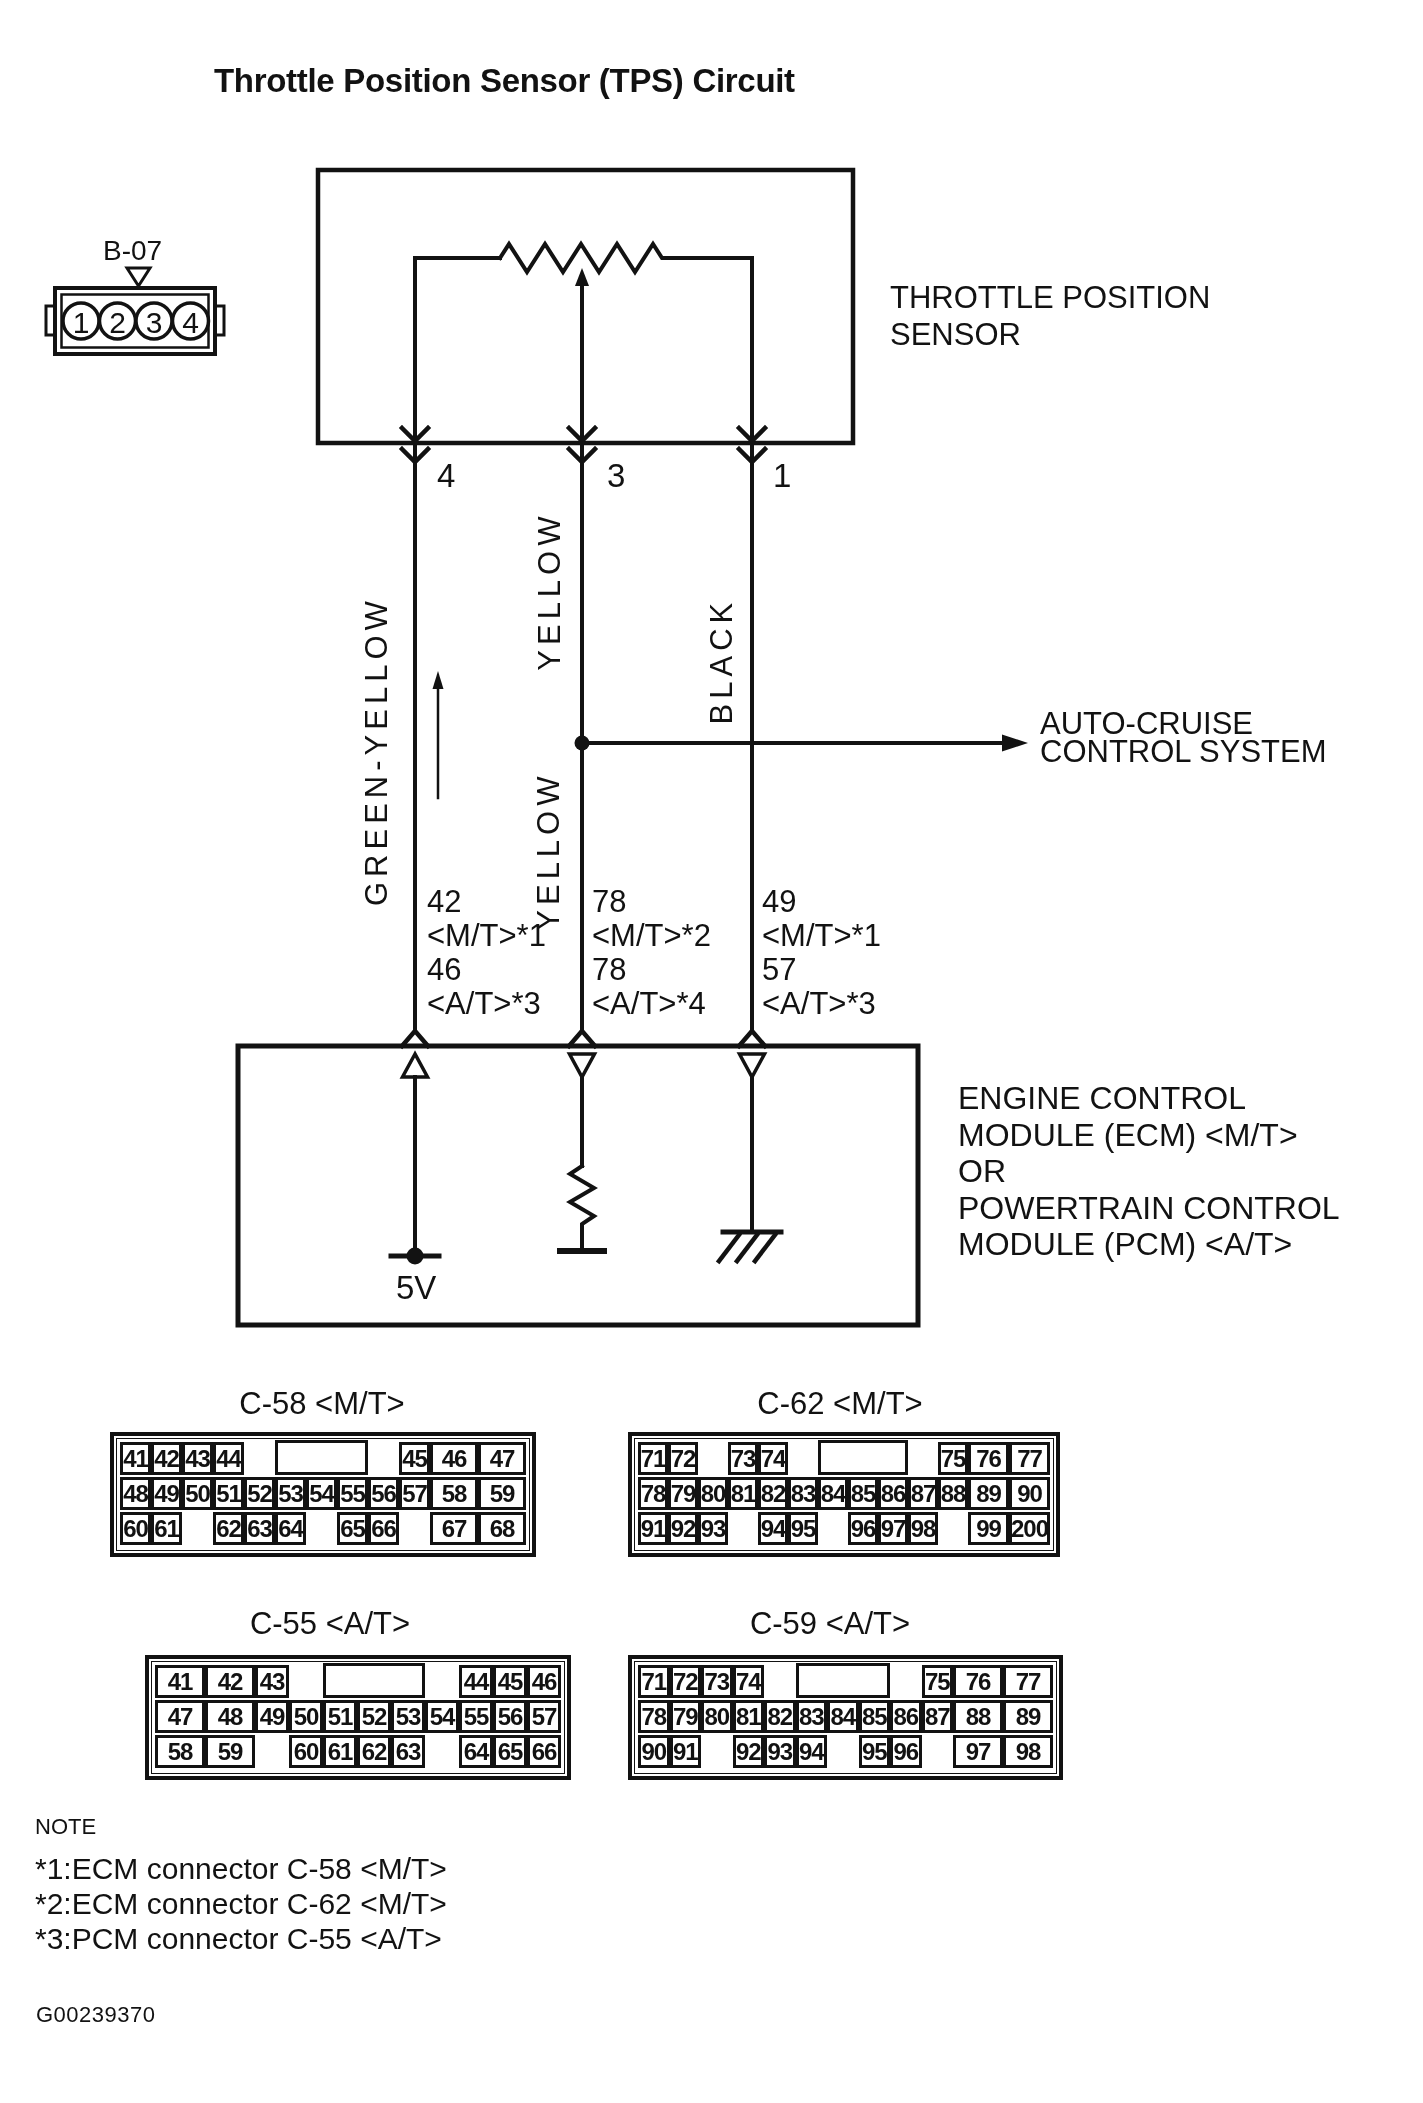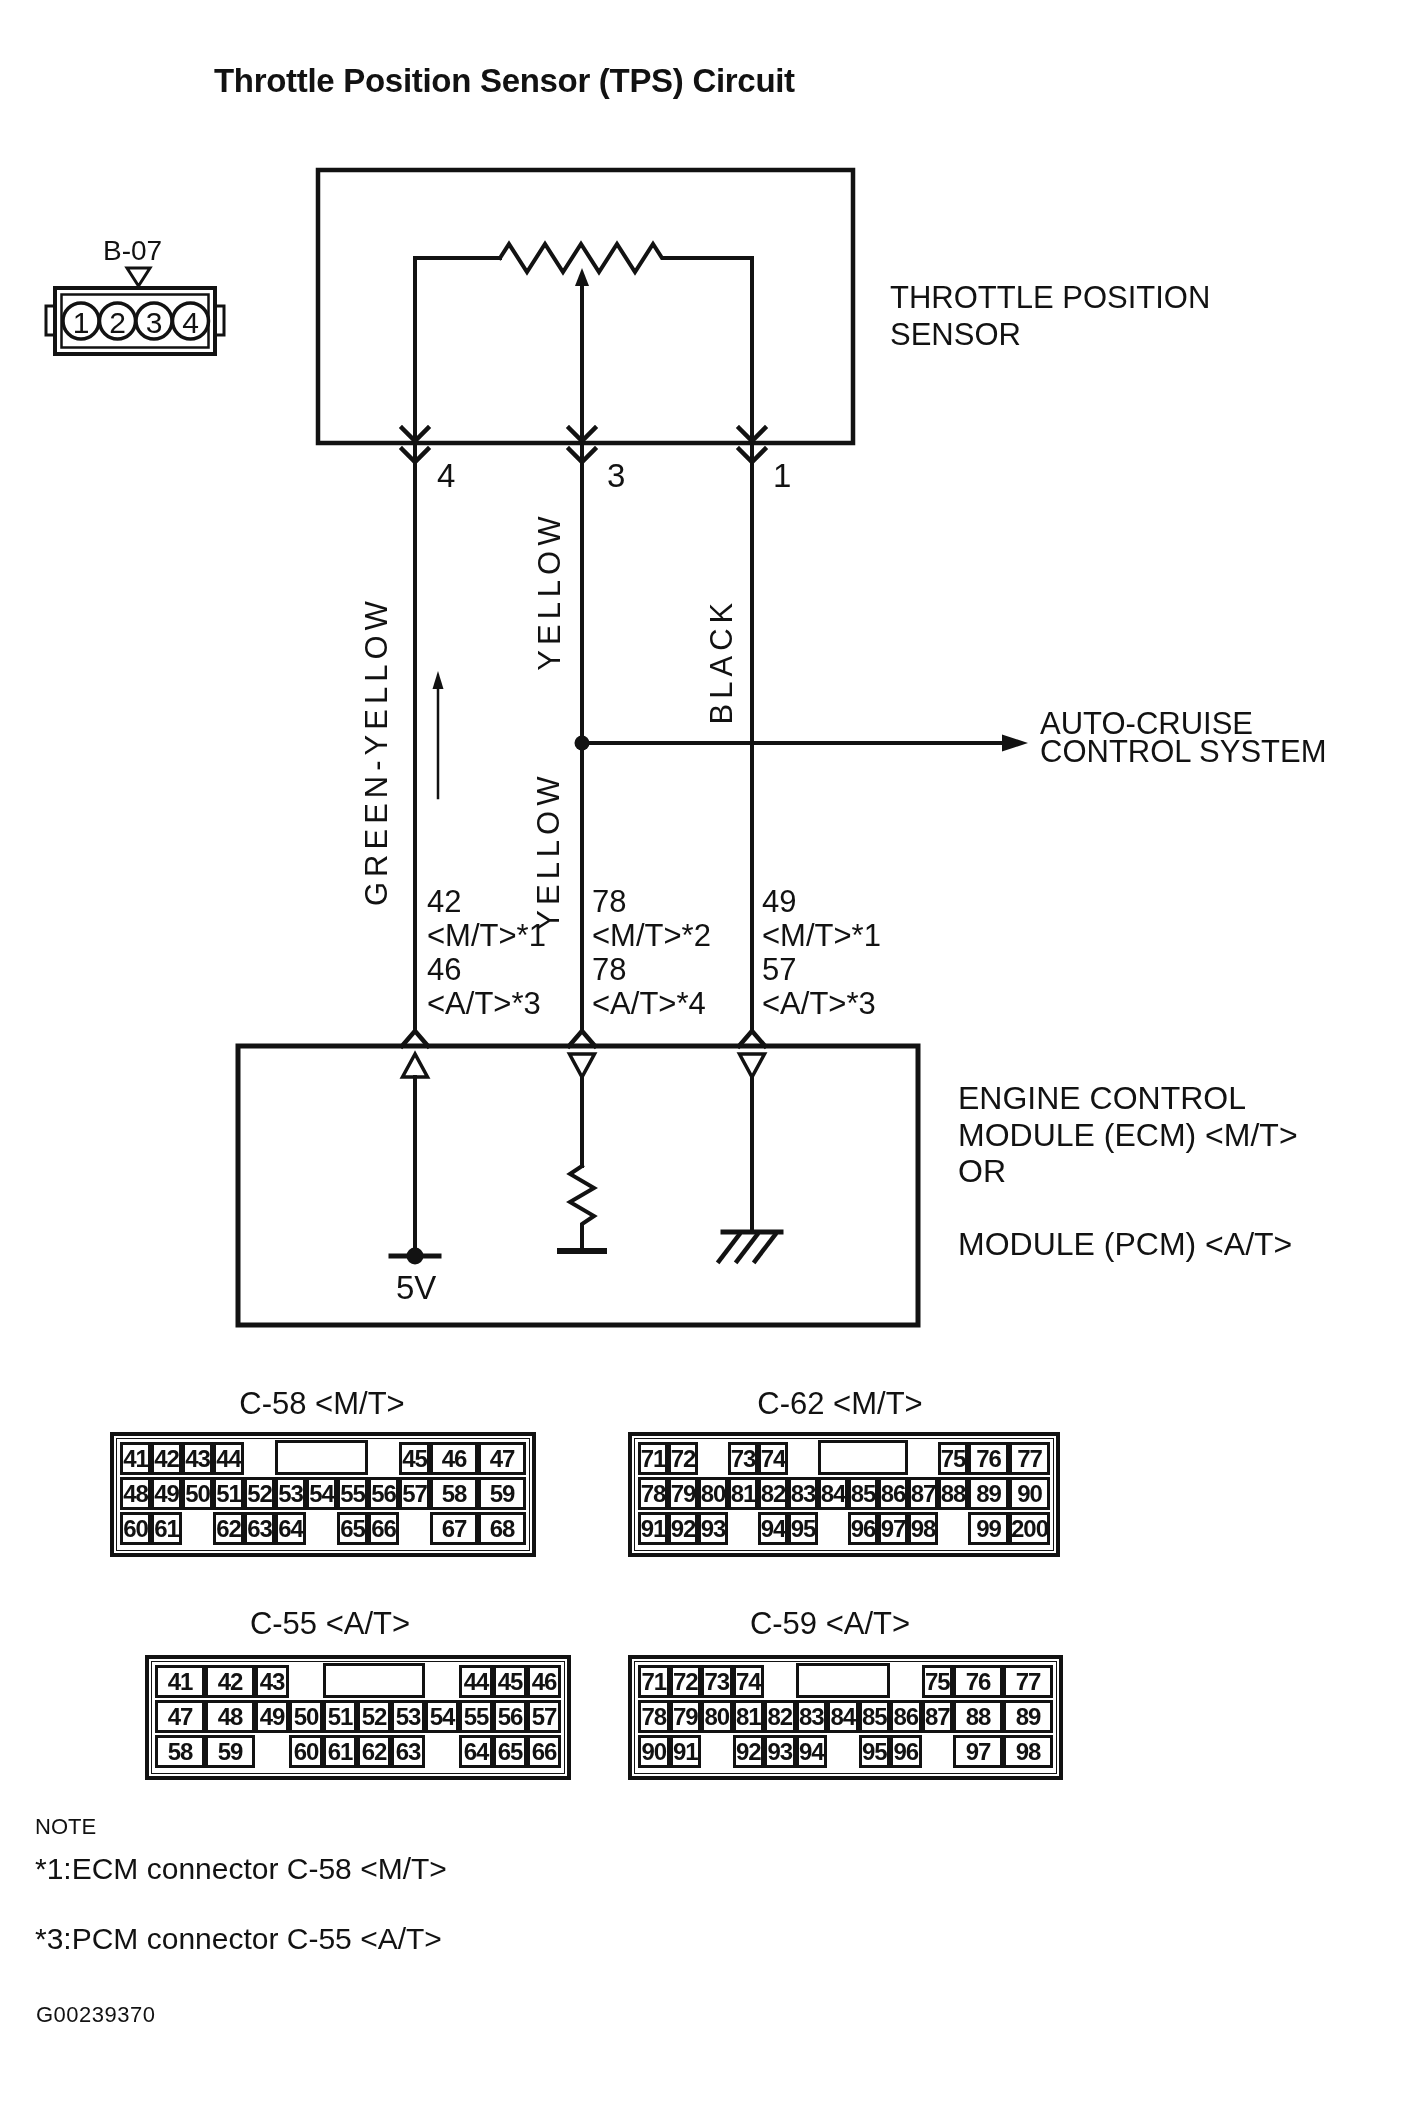--- a/index.html
+++ b/index.html
@@ -129,20 +129,21 @@
   <div class="t" style="left:592px;top:954px;font-size:31px;">78</div>
   <div class="t" style="left:592px;top:988px;font-size:31px;">&lt;A/T&gt;*4</div>
   <div class="t" style="left:762px;top:886px;font-size:31px;">49</div>
   <div class="t" style="left:762px;top:920px;font-size:31px;">&lt;M/T&gt;*1</div>
   <div class="t" style="left:762px;top:954px;font-size:31px;">57</div>
   <div class="t" style="left:762px;top:988px;font-size:31px;">&lt;A/T&gt;*3</div>
 
   <div class="t" style="left:958px;top:1082px;font-size:32px;">ENGINE CONTROL</div>
   <div class="t" style="left:958px;top:1119px;font-size:32px;">MODULE (ECM) &lt;M/T&gt;</div>
   <div class="t" style="left:958px;top:1155px;font-size:32px;">OR</div>
+  <div class="t" style="left:958px;top:1192px;font-size:32px;">POWERTRAIN CONTROL</div>
   <div class="t" style="left:958px;top:1228px;font-size:32px;">MODULE (PCM) &lt;A/T&gt;</div>
 
   <div class="t" style="left:396px;top:1271px;font-size:33px;">5V</div>
 
   <div class="t ctr" style="left:172px;top:1388px;width:300px;font-size:31px;">C-58 &lt;M/T&gt;</div>
   <div class="t ctr" style="left:690px;top:1388px;width:300px;font-size:31px;">C-62 &lt;M/T&gt;</div>
   <div class="t ctr" style="left:180px;top:1608px;width:300px;font-size:31px;">C-55 &lt;A/T&gt;</div>
   <div class="t ctr" style="left:680px;top:1608px;width:300px;font-size:31px;">C-59 &lt;A/T&gt;</div>
 
   <div class="tbl" style="left: 110px; top: 1432px; width: 418px; height: 117px;">
@@ -269,16 +270,17 @@
       <div class="cell" style="left: 132px; top: 76px; width: 31.5px; height: 33px;">93</div>
       <div class="cell" style="left: 163.5px; top: 76px; width: 31.5px; height: 33px;">94</div>
       <div class="cell" style="left: 226.5px; top: 76px; width: 31.5px; height: 33px;">95</div>
       <div class="cell" style="left: 258px; top: 76px; width: 31.5px; height: 33px;">96</div>
       <div class="cell" style="left: 321px; top: 76px; width: 50px; height: 33px;">97</div>
       <div class="cell" style="left: 371px; top: 76px; width: 50px; height: 33px;">98</div>
     </div>
 
   <div class="t" style="left:35px;top:1816px;font-size:22px;">NOTE</div>
   <div class="t" style="left:35px;top:1853px;font-size:30px;">*1:ECM connector C-58 &lt;M/T&gt;</div>
+  <div class="t" style="left:35px;top:1888px;font-size:30px;">*2:ECM connector C-62 &lt;M/T&gt;</div>
   <div class="t" style="left:35px;top:1923px;font-size:30px;">*3:PCM connector C-55 &lt;A/T&gt;</div>
 
   <div class="t" style="left:36px;top:2004px;font-size:22px;letter-spacing:0.5px;">G00239370</div>
 </div>
 
 </body></html>

